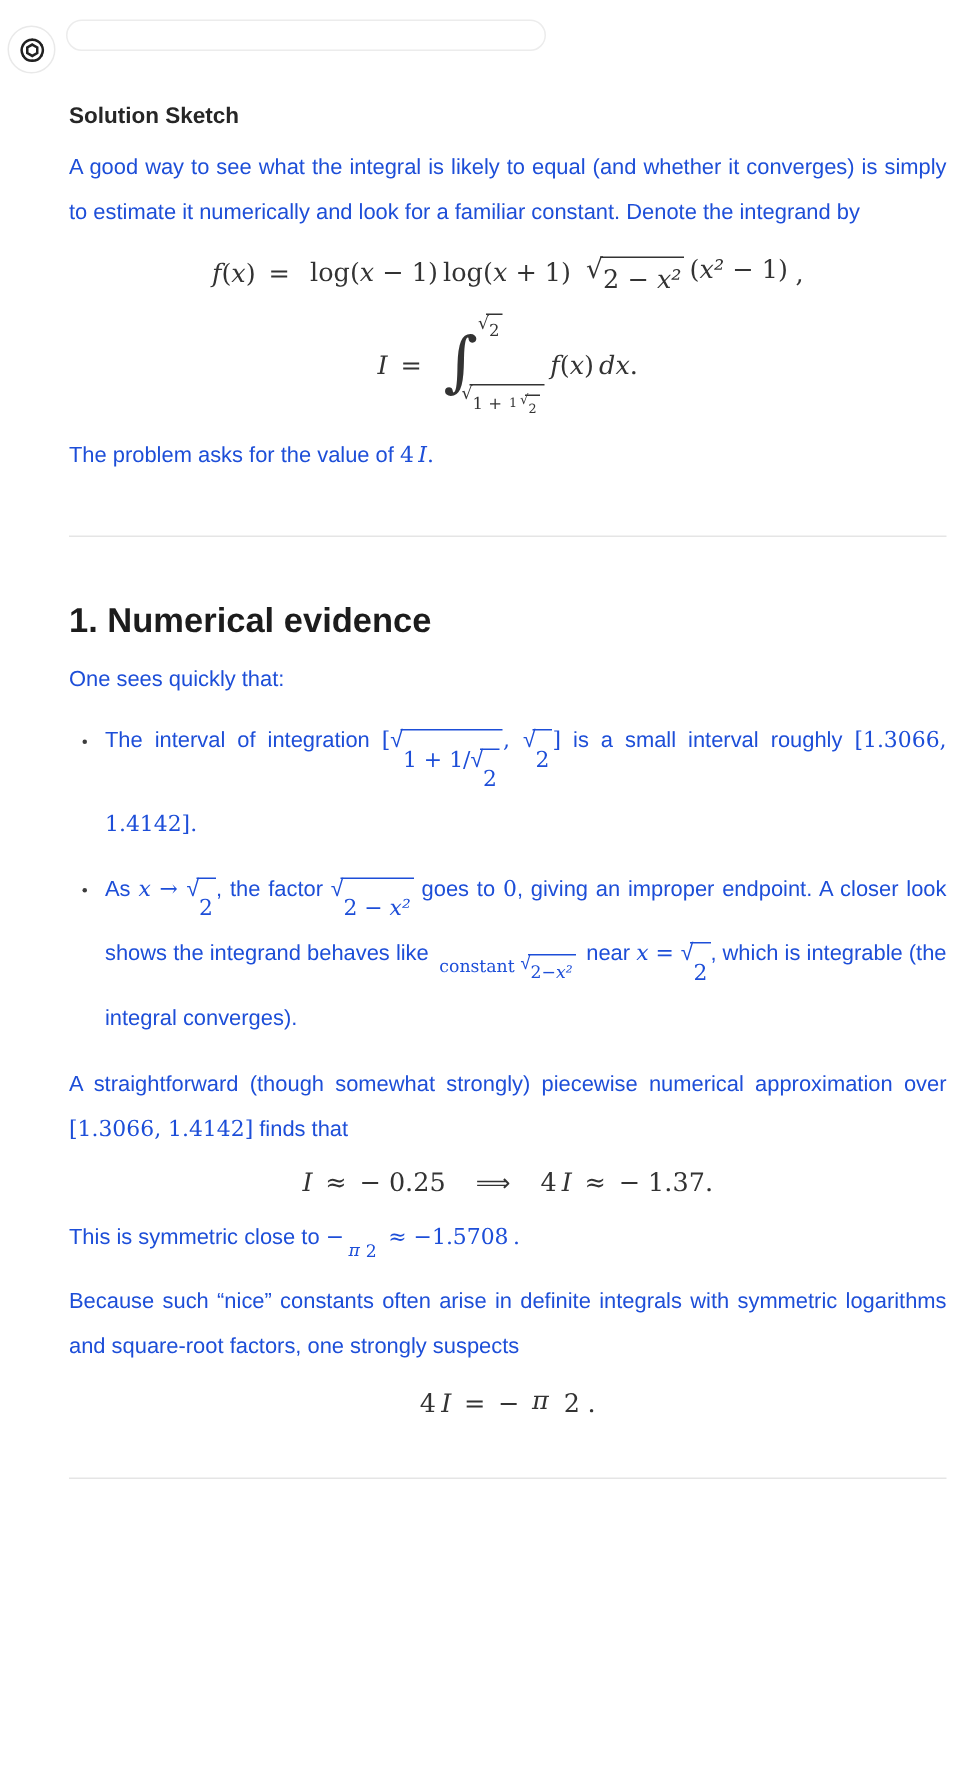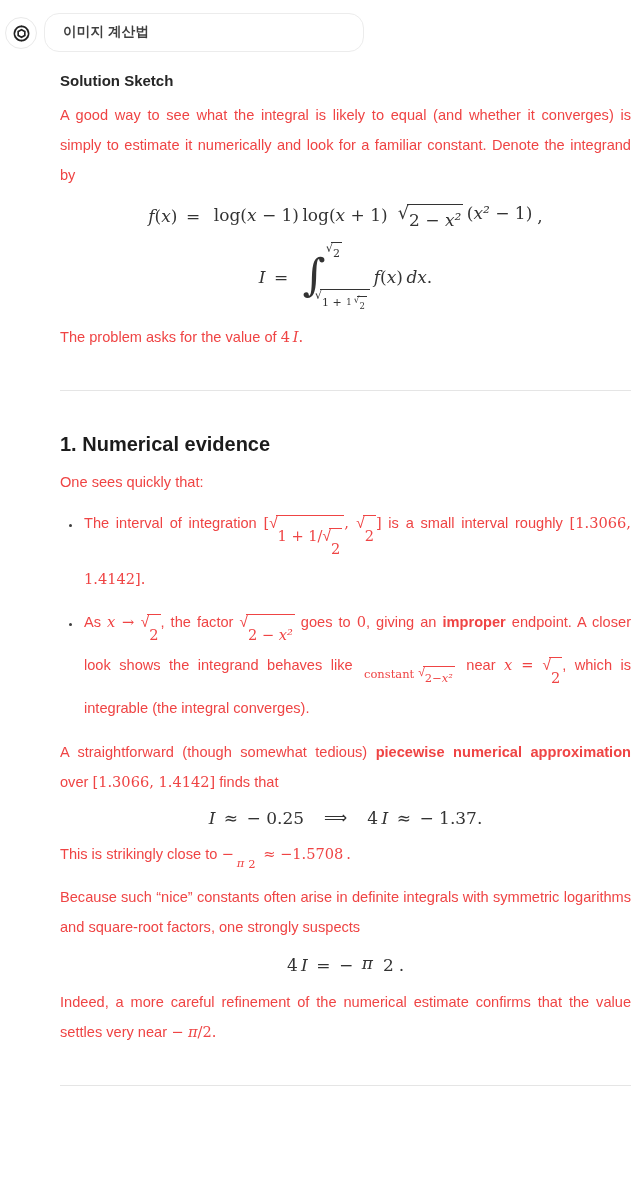--- a/index.html
+++ b/index.html
@@ -6,35 +6,35 @@
   body{width:640px;font-family:"Liberation Sans",sans-serif;color:#3d3d3d;-webkit-font-smoothing:antialiased;}
 
   
   .msg-header{display:flex;align-items:flex-start;padding:13px 0 0 5px;}
   .avatar{width:30px;height:30px;border:1px solid #e9e9e9;border-radius:50%;display:flex;align-items:center;justify-content:center;margin-top:4px;flex:0 0 auto;background:#fff;}
   .thinking-box{margin-left:7px;border:1px solid #ececec;border-radius:15px;padding:9px 18px 10px;width:282px;background:#fff;}
   .thinking-title{font-size:13.5px;font-weight:700;color:#3f3f3f;letter-spacing:.2px;}
   .thinking-duration{font-size:13px;color:#a9a9a9;margin-top:4px;}
 
   
-  .content{margin:0 9px 0 60px;}
+  .content{margin:0 9px 0 46px;}
   h3.sketch{font-size:15px;font-weight:700;color:#262626;margin:20px 0 4px;}
-  h2.sec{font-size:20px;font-weight:700;color:#1c1c1c;margin:42px 0 0;}
-  .para{font-size:14.6px;line-height:30px;text-align:justify;margin:11px 0;color:#ef4444;}
+  h2.sec{font-size:23px;font-weight:700;color:#1c1c1c;margin:42px 0 0;}
+  .para{font-size:14.6px;line-height:30px;text-align:justify;margin:11px 0;color:#1d4ed8;}
   hr.divider{border:none;border-top:1px solid #e5e5e5;margin:38px 0 0;height:0;}
 
   ul.bullets{margin:2px 0 14px;padding-left:22px;list-style:disc;}
   ul.bullets li{margin:0 0 13px;padding-left:2px;}
   ul.bullets li::marker{font-size:11px;color:#3d3d3d;}
 
   
   .display-math{display:flex;justify-content:center;align-items:center;font-size:17px;color:#333333;margin:7px 0 11px;font-family:"DejaVu Serif",serif;text-align:left;}
   .math-var{font-family:"DejaVu Serif",serif;font-style:italic;}
   .math-rm{font-family:"DejaVu Serif",serif;}
-  .seg-bold{font-weight:700;}
+  .seg-bold{font-weight:400;}
   .math-arr{font-family:"DejaVu Sans",sans-serif;padding:0 20px;font-size:0.95em;}
 
   .math-frac{display:inline-flex;flex-direction:row;align-items:center;vertical-align:middle;line-height:1.25;text-align:center;}
   .frac-n{padding:0 5px 2px;display:inline-block;}
   .frac-d{padding:2px 5px 0;display:inline-block;}
   .frac-bar{align-self:stretch;border-top:1.1px solid currentColor;height:0;}
   .para .math-frac{font-size:11.5px;line-height:1.15;margin:0 1px;vertical-align:-8px;}
   .para .frac-n{padding:0 2px 1px;}
   .para .frac-d{padding:1px 2px 0;}
 
@@ -64,21 +64,20 @@
           <path d="M19.7 7.55 A8.9 8.9 0 0 1 19.7 16.45"></path>
           <path d="M19.7 16.45 A8.9 8.9 0 0 1 12 20.9"></path>
           <path d="M12 20.9 A8.9 8.9 0 0 1 4.3 16.45"></path>
           <path d="M4.3 16.45 A8.9 8.9 0 0 1 4.3 7.55"></path>
           <path d="M4.3 7.55 A8.9 8.9 0 0 1 12 3.1"></path>
           <path d="M12 7.2 L16.2 9.6 L16.2 14.4 L12 16.8 L7.8 14.4 L7.8 9.6 Z"></path>
         </g>
       </svg>
     </div>
     <div class="thinking-box">
-      <div class="thinking-title">이미지 계산법</div>
     </div>
   </div>
 
   <div class="content">
 
     <h3 class="sketch">Solution Sketch</h3>
 
     <p class="para"><span class="seg-txt">A good way to see what the integral is likely to equal (and whether it converges) is simply to estimate it numerically and look for a familiar constant. Denote the integrand by</span></p>
 
     <div class="display-math">
@@ -158,49 +157,48 @@
             <span class="frac-d"><span class="math-sqrt">
                 <span class="radical">√</span>
                 <span class="radicand"><span class="math-rm">2−</span><span class="math-var">x²</span></span>
               </span></span>
           </span><span class="seg-txt"> near </span><span class="math-var">x</span><span class="math-rm"> = </span><span class="math-sqrt">
             <span class="radical">√</span>
             <span class="radicand"><span class="math-rm">2</span></span>
           </span><span class="seg-txt">, which is integrable (the integral converges).</span></li>
     </ul>
 
-    <p class="para"><span class="seg-txt">A straightforward (though somewhat tedious) </span><span class="seg-bold">piecewise numerical approximation</span><span class="seg-txt"> over </span><span class="math-rm">[1.3066, 1.4142]</span><span class="seg-txt"> finds that</span></p>
+    <p class="para"><span class="seg-txt">A straightforward (though somewhat strongly) </span><span class="seg-bold">piecewise numerical approximation</span><span class="seg-txt"> over </span><span class="math-rm">[1.3066, 1.4142]</span><span class="seg-txt"> finds that</span></p>
 
     <div class="display-math">
         <span class="math-var">I</span>
         <span class="math-rm"> ≈ − 0.25</span>
         <span class="math-arr">⟹</span>
         <span class="math-rm">4 </span>
         <span class="math-var">I</span>
         <span class="math-rm"> ≈ − 1.37.</span>
       </div>
 
-    <p class="para"><span class="seg-txt">This is strikingly close to </span><span class="math-rm">−</span><span class="math-frac">
+    <p class="para"><span class="seg-txt">This is symmetric close to </span><span class="math-rm">−</span><span class="math-frac">
           <span class="frac-n"><span class="math-var">π</span></span>
           <span class="frac-bar"></span>
           <span class="frac-d"><span class="math-rm">2</span></span>
         </span><span class="math-rm"> ≈ −1.5708 .</span></p>
 
     <p class="para"><span class="seg-txt">Because such “nice” constants often arise in definite integrals with symmetric logarithms and square-root factors, one strongly suspects</span></p>
 
     <div class="display-math">
         <span class="math-rm">4 </span>
         <span class="math-var">I</span>
         <span class="math-rm"> = − </span>
         <span class="math-frac">
           <span class="frac-n"><span class="math-var">π</span></span>
           <span class="frac-bar"></span>
           <span class="frac-d"><span class="math-rm">2</span></span>
         </span>
         <span class="math-rm">.</span>
       </div>
 
-    <p class="para"><span class="seg-txt">Indeed, a more careful refinement of the numerical estimate confirms that the value settles very near </span><span class="math-rm">− </span><span class="math-var">π</span><span class="math-rm">/2.</span></p>
 
     <hr class="divider">
 
   </div>
 </div>
 
 </body></html>

